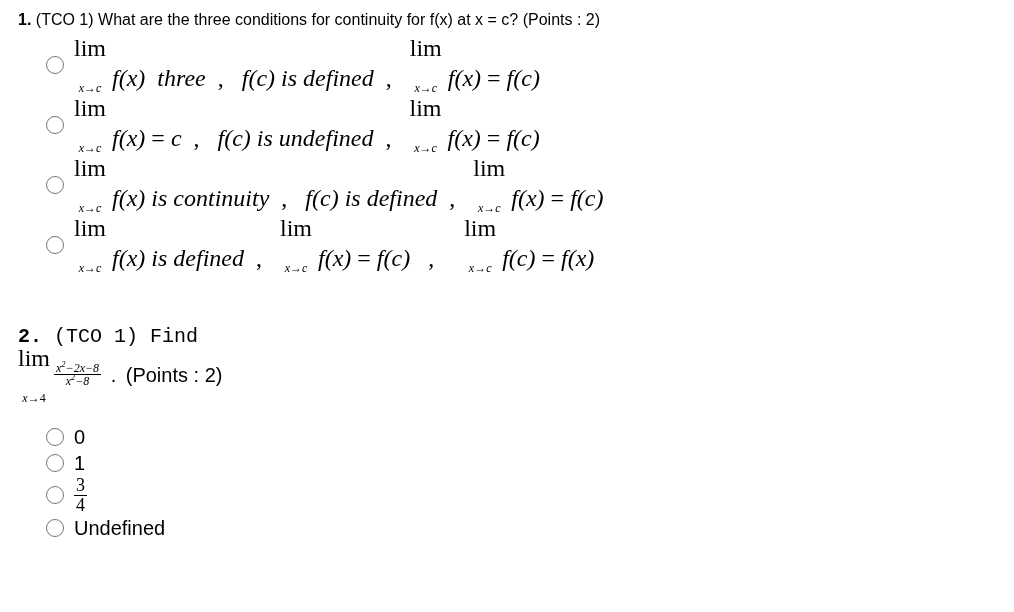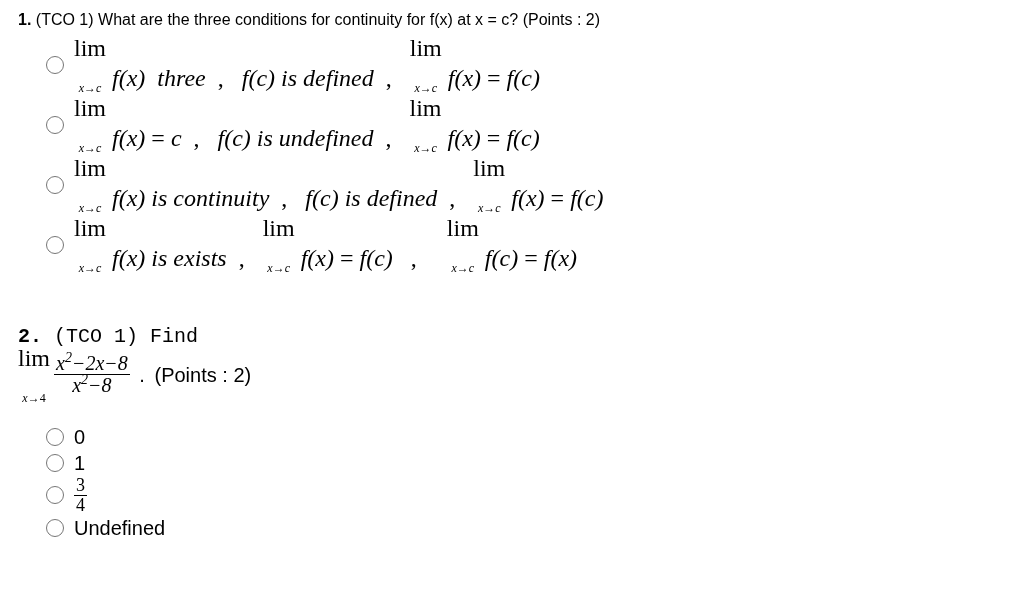--- a/index.html
+++ b/index.html
@@ -91,21 +91,21 @@
     .q2-lim-expr {
       display: flex;
       align-items: center;
       gap: 4px;
       margin-top: -4px;
       margin-bottom: 20px;
     }
     .q2-frac {
       font-family: 'Times New Roman', Times, serif;
       font-style: italic;
-      font-size: 20px;
+      font-size: 12px;
     }
     .q2-options .option-row {
       margin-bottom: 0px;
     }
     .opt-text {
       font-family: Arial, Helvetica, sans-serif;
       font-size: 20px;
     }
     .small-frac {
       font-family: 'Times New Roman', Times, serif;
@@ -181,21 +181,21 @@
       </span>
     </div>
 
     <div class="option-row">
       <input type="radio" class="radio" name="q1" style="">
       <span class="math">
         <span class="lim">
             <span class="lim-top">lim</span>
             <span class="lim-bot"><span>x</span><span class="arr">→</span><span>c</span></span>
           </span>
-        <span>f(x)</span> <span>is exists</span>&nbsp;&nbsp;<span class="upright">,</span>&nbsp;&nbsp;
+        <span>f(x)</span> <span>is defined</span>&nbsp;&nbsp;<span class="upright">,</span>&nbsp;&nbsp;
         <span class="lim">
             <span class="lim-top">lim</span>
             <span class="lim-bot"><span>x</span><span class="arr">→</span><span>c</span></span>
           </span>
         <span>f(x)</span>&nbsp;<span class="upright">=</span>&nbsp;<span>f(c)</span>&nbsp;&nbsp;&nbsp;<span class="upright">,</span>&nbsp;&nbsp;&nbsp;&nbsp;
         <span class="lim">
             <span class="lim-top">lim</span>
             <span class="lim-bot"><span>x</span><span class="arr">→</span><span>c</span></span>
           </span>
         <span>f(c)</span>&nbsp;<span class="upright">=</span>&nbsp;<span>f(x)</span>

